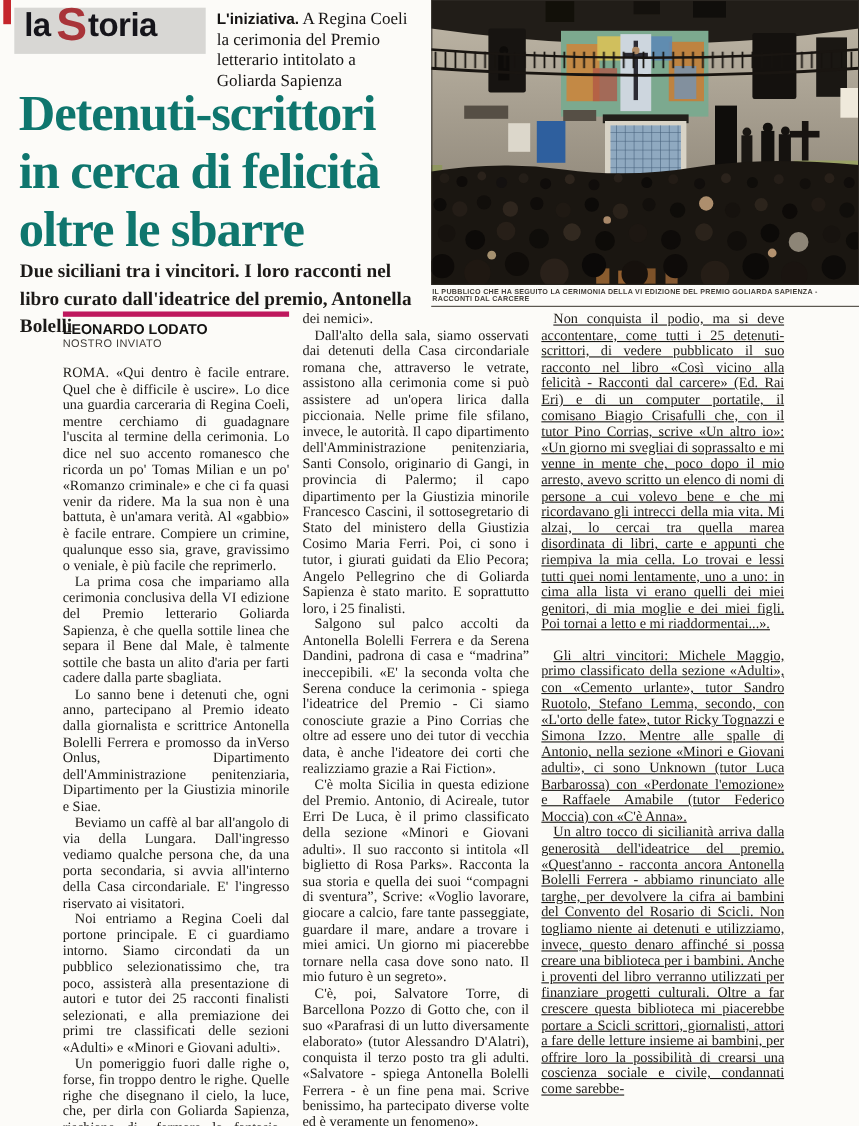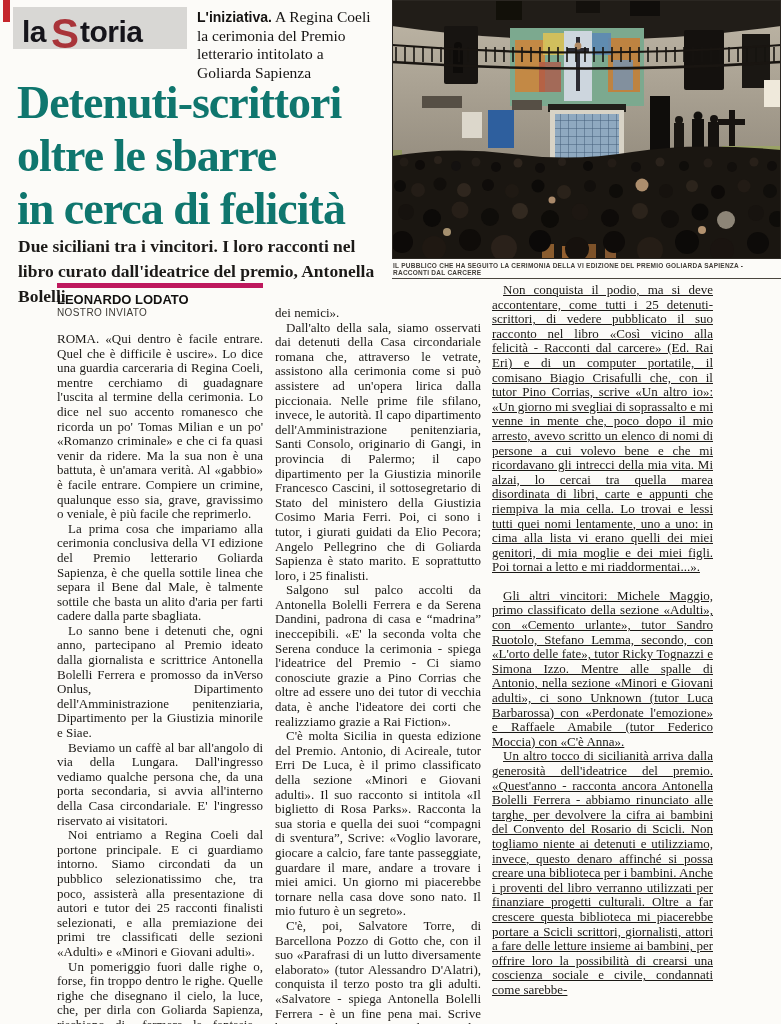--- a/index.html
+++ b/index.html
@@ -1,42 +1,42 @@
 <!DOCTYPE html>
 <html style="--accent_red: #a93439; --stripe_red: #c5262c; --masthead_bg: #d8d7d4;"><head>
 <meta charset="utf-8">
 <style>
   html,body{margin:0;padding:0;background:#e9e7e2;}
   .page{position:relative;width:781px;height:1024px;margin:0 auto;background:#fcfbf8;overflow:hidden;
         font-family:"Liberation Serif",serif;color:#1b1916;}
   
   .corner-stripe{position:absolute;left:3px;top:0;width:7px;height:22px;background:var(--stripe_red,#c5262c);}
   .section-box{position:absolute;left:13px;top:7px;width:174px;height:42px;background:var(--masthead_bg,#d8d7d4);
-        display:flex;align-items:flex-end;padding-left:9px;box-sizing:border-box;
+        display:flex;align-items:flex-start;padding-left:9px;box-sizing:border-box;
         font-family:"Liberation Sans",sans-serif;font-weight:700;}
   .section-box .pre,.section-box .rest{font-size:30px;color:#15141a;letter-spacing:-.5px;}
   .section-box .accent{font-size:42px;color:var(--accent_red,#a93439);line-height:30px;margin:0 1px 0 5px;}
   
   .kicker{position:absolute;left:197px;top:8px;width:184px;font-size:15.5px;line-height:18.5px;color:#151312;}
   .kicker .lead{font-family:"Liberation Sans",sans-serif;font-weight:700;font-size:14px;}
   
   .headline{position:absolute;left:17px;top:76px;width:372px;
         font-size:46px;line-height:53px;font-weight:700;letter-spacing:-1px;color:#0f766e;}
   .deck{position:absolute;left:18px;top:234px;width:368px;font-size:17.5px;line-height:25px;font-weight:700;color:#1c1a18;}
   
   .photo-wrap{position:absolute;left:392px;top:0;width:389px;}
   .photo-wrap svg{display:block;width:389px;height:259px;}
   .photo-caption{font-family:"Liberation Sans",sans-serif;font-size:6.5px;font-weight:700;letter-spacing:.25px;
         color:#413d37;padding:3px 1px 2px 1px;border-bottom:1px solid #4a463f;}
   
   .col{position:absolute;top:283px;bottom:0;font-size:13px;line-height:14.6px;text-align:justify;overflow:hidden;}
   .col p{margin:0;text-indent:11px;}
   .no-first-indent p:first-of-type{text-indent:0;}
   .col-1{left:57px;width:206px;}
-  .col-2{left:275px;width:206px;margin-top:23px;}
+  .col-2{left:275px;width:206px;}
   .col-3{left:492px;width:221px;text-decoration:underline;}
   .col-3 p:nth-of-type(2){margin-top:14px;}
   
   .byline{border-top:5px solid #be185d;padding-top:4px;margin-bottom:13px;
         font-family:"Liberation Sans",sans-serif;text-align:left;}
   .byline .author{font-size:13px;font-weight:700;color:#121110;line-height:15px;}
   .byline .role{font-size:10px;letter-spacing:.4px;color:#3c3935;line-height:12px;}
 </style>
 </head>
 <body>
@@ -48,22 +48,22 @@
   <div class="section-box">
     <span class="pre">la</span>
     <span class="accent">S</span>
     <span class="rest">toria</span>
   </div>
 
   <div class="kicker"><span class="lead">L'iniziativa.</span><span> A Regina Coeli la cerimonia del Premio letterario intitolato a Goliarda Sapienza</span></div>
 
   <h1 class="headline" style="margin:0;font-weight:700;">
       <div>Detenuti-scrittori</div>
+      <div>in cerca di felicità</div>
       <div>oltre le sbarre</div>
-      <div>in cerca di felicità</div>
     </h1>
 
   <div class="deck">Due siciliani tra i vincitori. I loro racconti nel libro curato dall'ideatrice del premio, Antonella Bolelli</div>
 
   <div class="photo-wrap">
     <svg viewBox="0 0 389 259" preserveAspectRatio="none">
       <defs>
         <linearGradient id="wallg" x1="0" y1="0" x2="0" y2="1">
           <stop offset="0" stop-color="#c0b8a8"></stop>
             <stop offset="1" stop-color="#7d7568"></stop>

